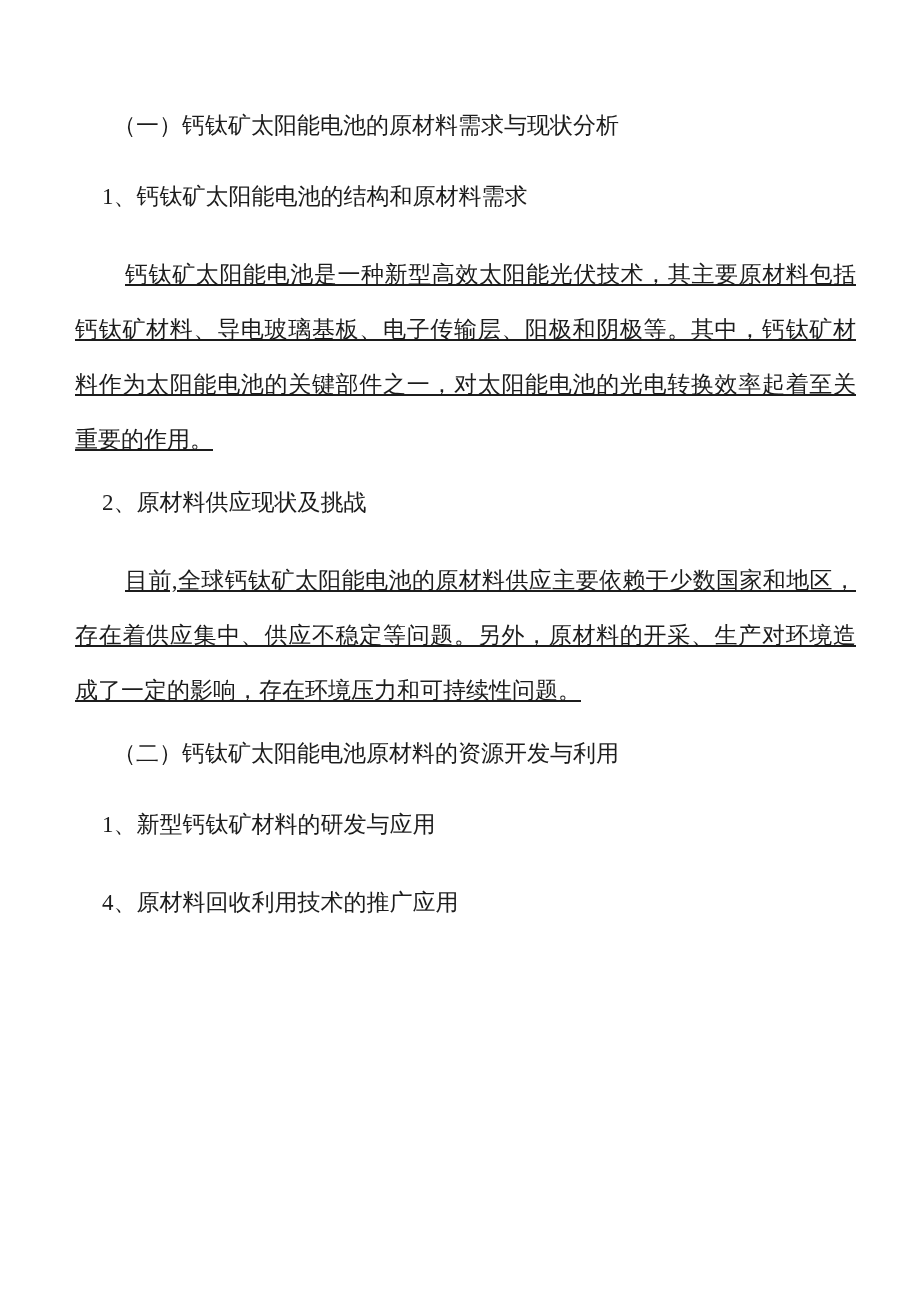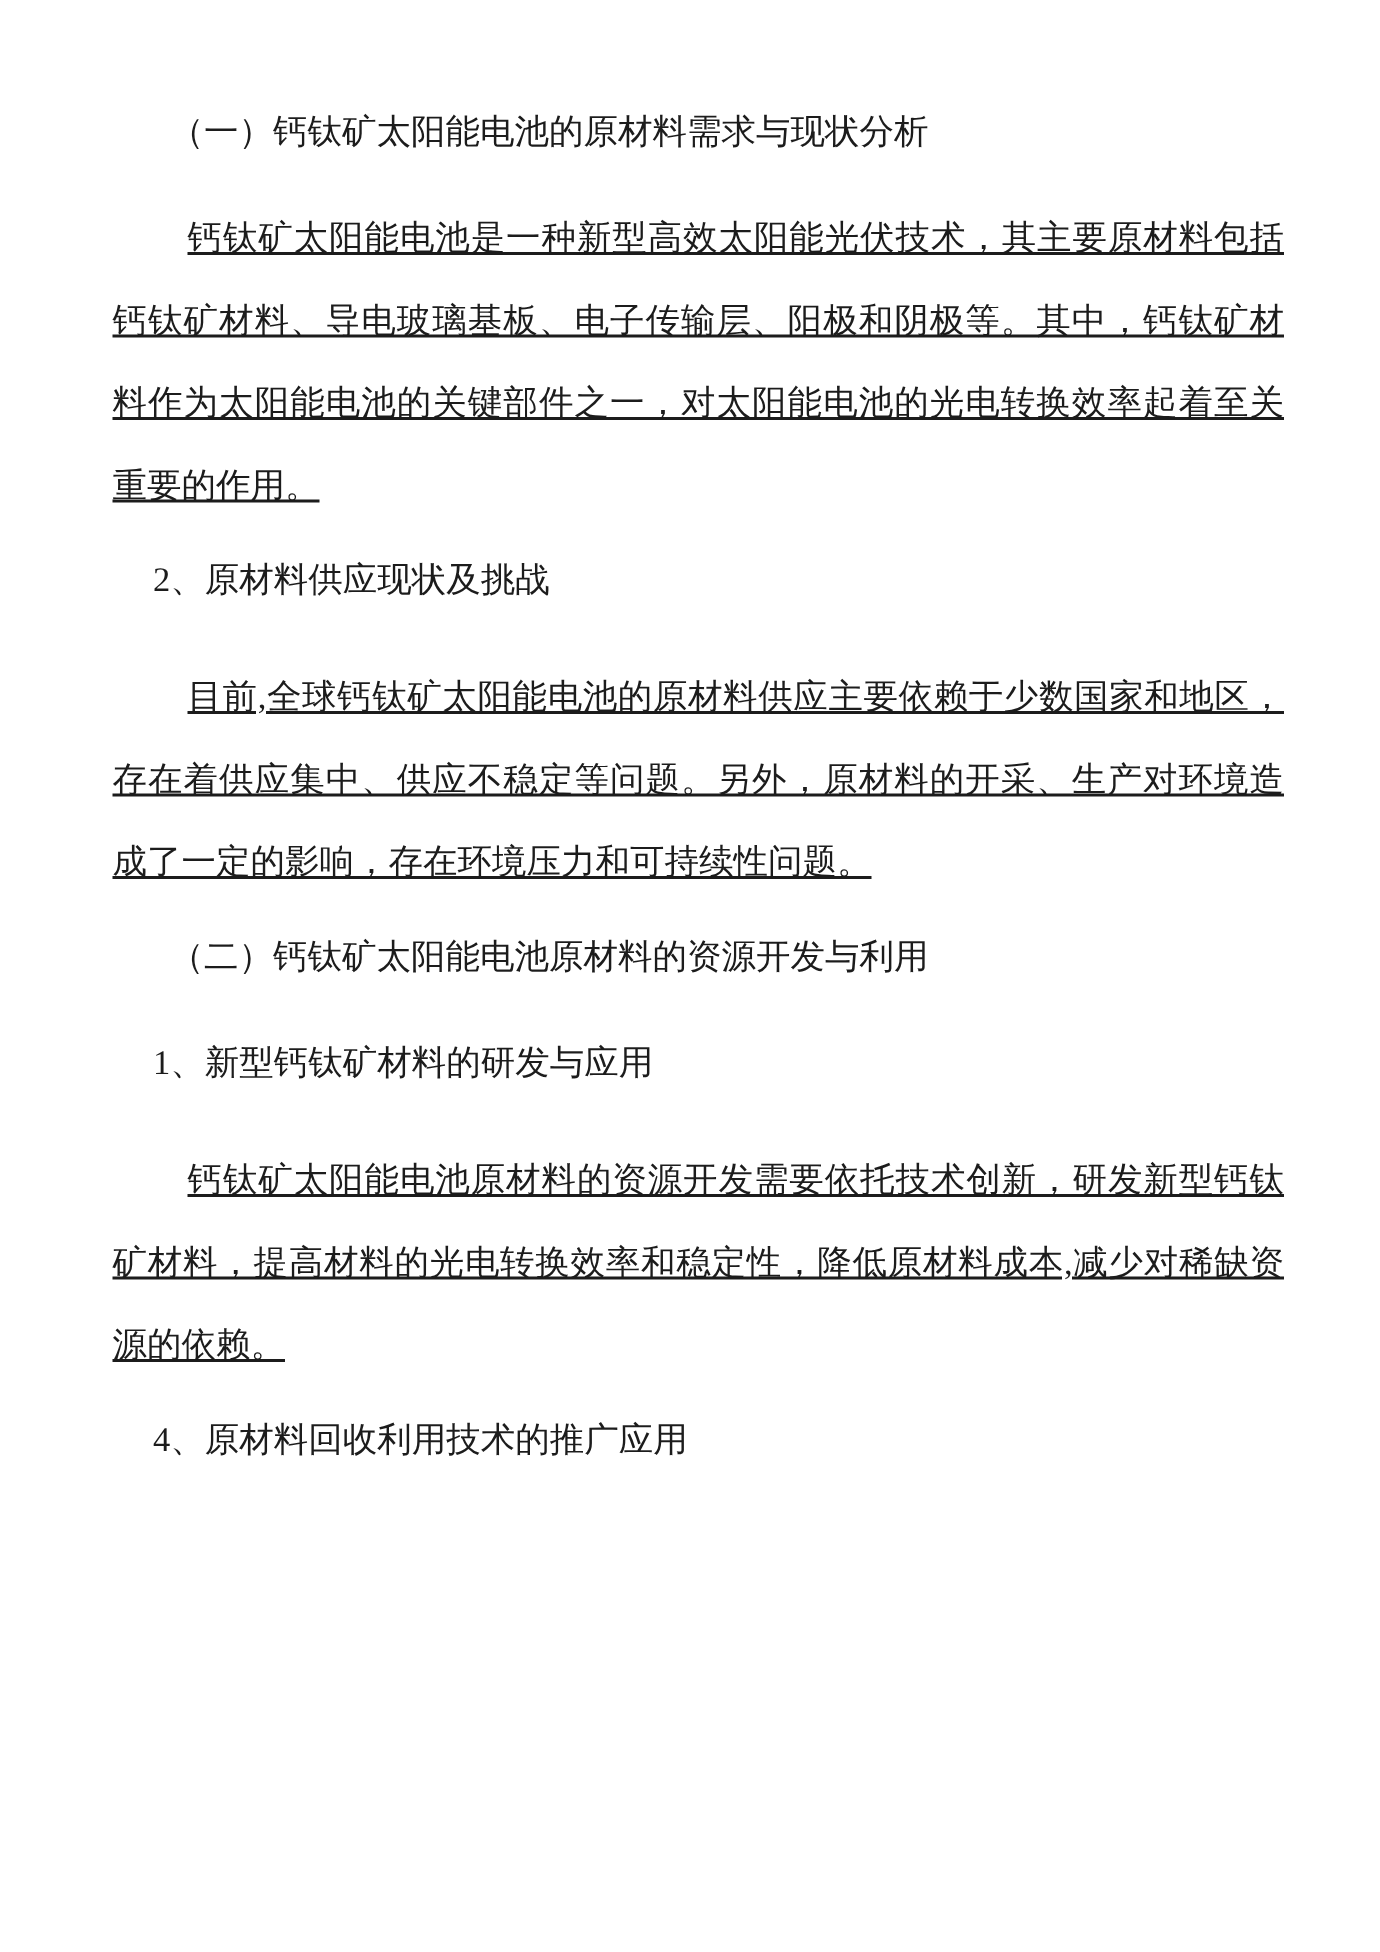--- a/index.html
+++ b/index.html
@@ -8,21 +8,21 @@
     background: #ffffff;
   }
   .page {
     position: relative;
     box-sizing: border-box;
     width: 920px;
     height: 1301px;
     background: #ffffff;
     color: #1c1c1c;
     font-family: "Liberation Serif", "DejaVu Serif", serif;
-    padding: 60px 64px 0 75px;
+    padding: 98px 64px 0 75px;
     overflow: hidden;
   }
   .doc-block {
     font-size: 23px;
     line-height: 55px;
     font-weight: normal;
     margin: 0;
   }
   .heading-l1 {
     text-indent: 38px;
@@ -38,28 +38,28 @@
     margin-bottom: 8px;
     text-decoration: underline;
   }
 </style>
 </head>
 <body>
 
 <div class="page">
   <div class="doc-block heading-l1">（一）钙钛矿太阳能电池的原材料需求与现状分析</div>
 
+  <div class="doc-block heading-l2">1、钙钛矿太阳能电池的结构和原材料需求</div>
 
   <div class="doc-block para">钙钛矿太阳能电池是一种新型高效太阳能光伏技术，其主要原材料包括钙钛矿材料、导电玻璃基板、电子传输层、阳极和阴极等。其中，钙钛矿材料作为太阳能电池的关键部件之一，对太阳能电池的光电转换效率起着至关重要的作用。</div>
 
   <div class="doc-block heading-l2">2、原材料供应现状及挑战</div>
 
   <div class="doc-block para">目前,全球钙钛矿太阳能电池的原材料供应主要依赖于少数国家和地区，存在着供应集中、供应不稳定等问题。另外，原材料的开采、生产对环境造成了一定的影响，存在环境压力和可持续性问题。</div>
 
   <div class="doc-block heading-l1">（二）钙钛矿太阳能电池原材料的资源开发与利用</div>
 
   <div class="doc-block heading-l2">1、新型钙钛矿材料的研发与应用</div>
 
-  <div class="doc-block para">钙钛矿太阳能电池原材料的资源开发需要依托技术创新，研发新型钙钛矿材料，提高材料的光电转换效率和稳定性，降低原材料成本,减少对稀缺资源的依赖。</div>
 
   <div class="doc-block heading-l2">4、原材料回收利用技术的推广应用</div>
 
 </div>
 
 </body></html>

